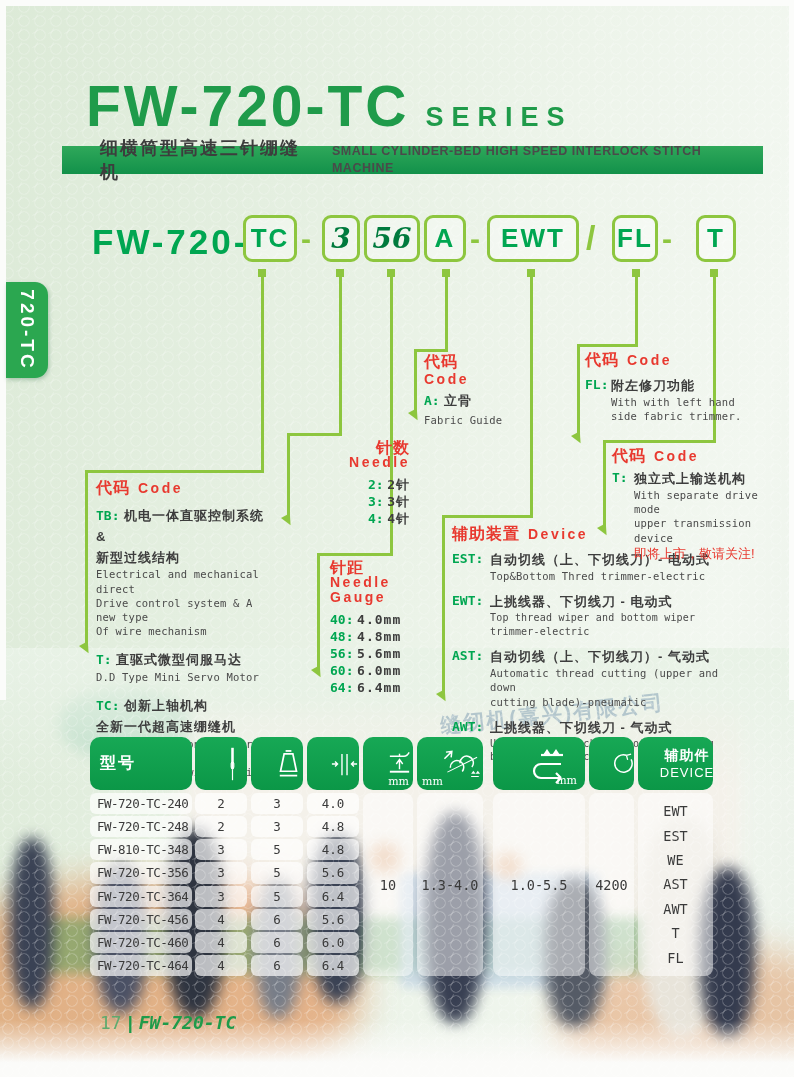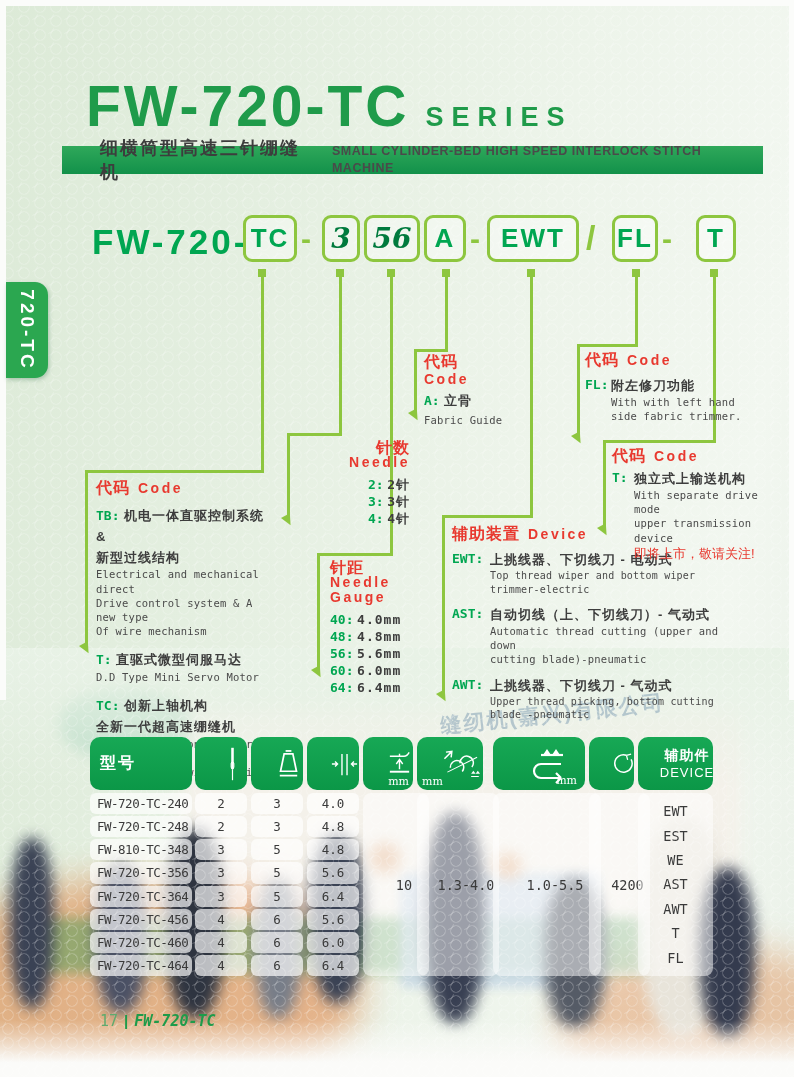--- a/index.html
+++ b/index.html
@@ -78,24 +78,24 @@
   #rows{position:absolute;left:0;top:0;width:271px;height:183px;display:flex;flex-direction:column;gap:2px;}
   .trow{flex:1;position:relative;}
   .tcell{position:absolute;top:0;height:100%;background:rgba(255,255,255,.68);border-radius:6px;
     display:flex;align-items:center;font-family:"DejaVu Sans Mono",monospace;font-size:12.5px;color:#3a3a3a;}
   .tcell.model{left:0;width:102px;padding-left:7px;box-sizing:border-box;letter-spacing:-0.5px;}
   .tcell.v1{left:105px;width:52px;justify-content:center;}
   .tcell.v2{left:161px;width:52px;justify-content:center;}
   .tcell.v3{left:217px;width:52px;justify-content:center;}
   .mcol{position:absolute;top:0;height:183px;background:rgba(255,255,255,.5);border-radius:8px;
     display:flex;align-items:center;justify-content:center;font-family:"DejaVu Sans Mono",monospace;
-    font-size:13.5px;color:#3a3a3a;padding-left:16px;}
+    font-size:13.5px;color:#3a3a3a;}
   #devcol{flex-direction:column;justify-content:space-around;padding:6px 0;box-sizing:border-box;font-size:13.5px;}
   
-  #footer{left:100px;top:1012px;font-size:15px;}
+  #footer{left:100px;top:1012px;font-size:18px;}
   #footer .pg{color:#5faa6e;font-family:"DejaVu Sans Mono",monospace;}
   #footer .bar{color:#1e9b4a;font-weight:bold;margin:0 6px;}
   #footer .mod{color:#1e9b4a;font-weight:bold;font-style:italic;font-family:"DejaVu Sans Mono",monospace;}
 </style>
 </head>
 <body>
 
 <div id="page">
 
   <div id="photo" class="abs">
@@ -255,20 +255,27 @@
         <span class="cn">立骨</span></div>
       <div class="en" style="margin-top:3px;">Fabric Guide</div>
     </div>
   </div>
 
   <div class="callout" style="left:452px;top:524px;width:292px;">
     <div class="co-title">
       <span class="t-cn">辅助装置</span><span class="t-en">Device</span>
     </div>
     <div class="flex-item">
+      <span class="code fcode">EST:</span>
+      <div>
+          <div class="cn">自动切线（上、下切线刀）- 电动式</div>
+        <div class="en pre">Top&amp;Bottom Thred trimmer-electric</div>
+        </div>
+    </div>
+    <div class="flex-item">
       <span class="code fcode">EWT:</span>
       <div>
           <div class="cn">上挑线器、下切线刀 - 电动式</div>
         <div class="en pre" style="font-size:10px;">Top thread wiper and bottom wiper trimmer-electric</div>
         </div>
     </div>
     <div class="flex-item">
       <span class="code fcode">AST:</span>
       <div>
           <div class="cn">自动切线（上、下切线刀）- 气动式</div>

